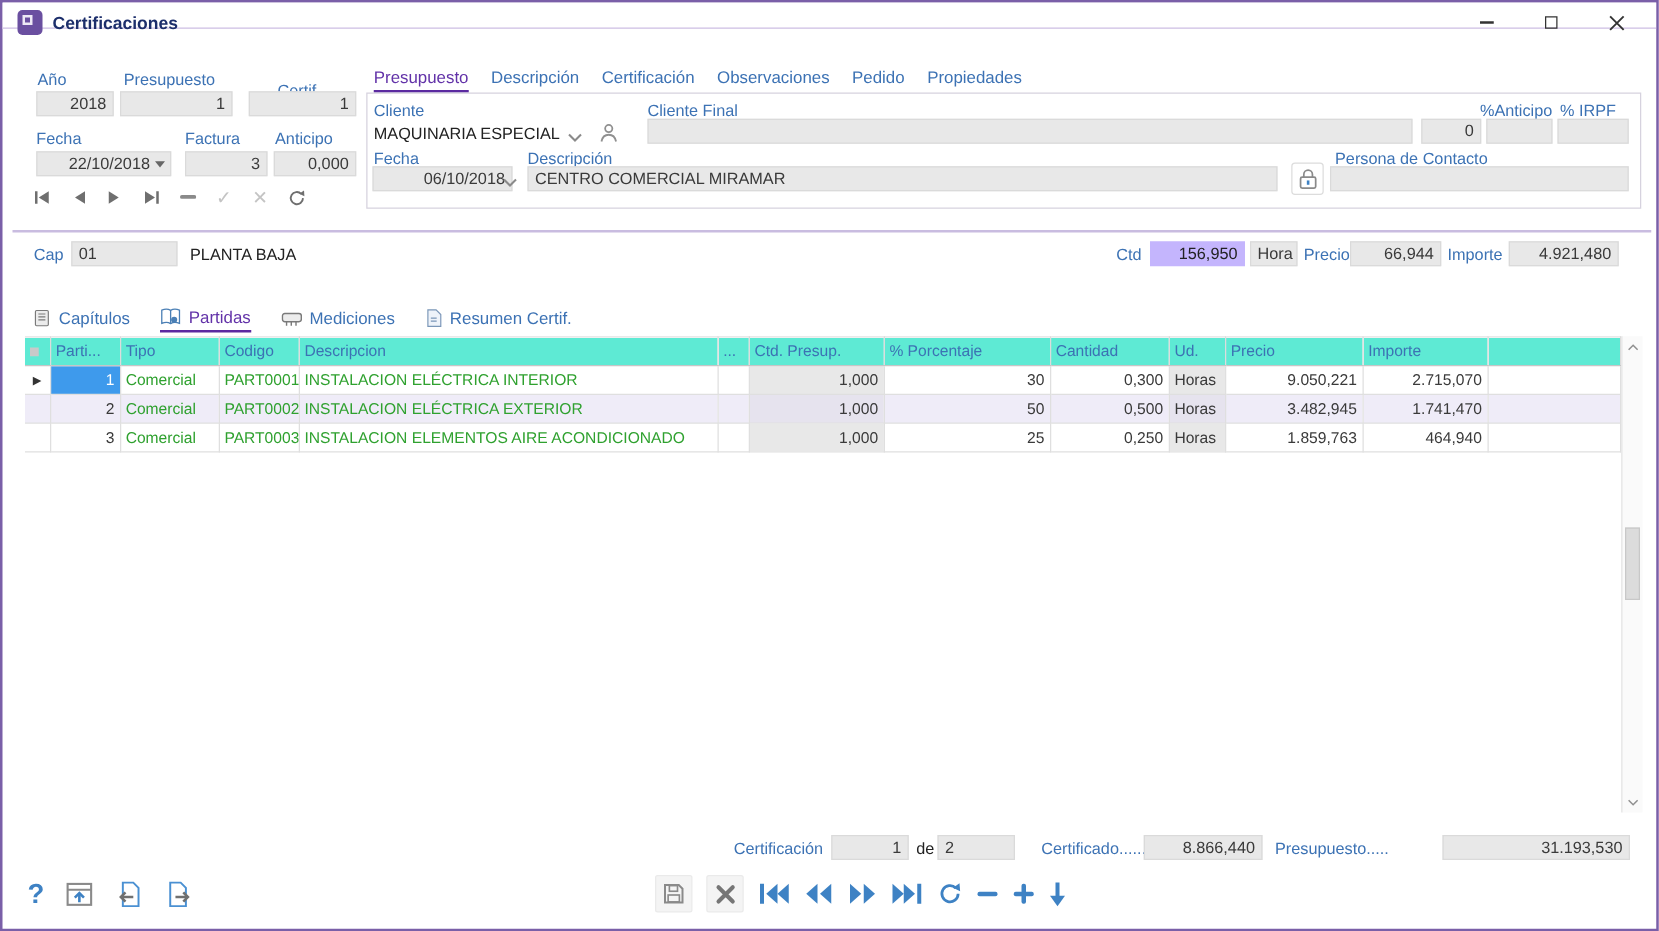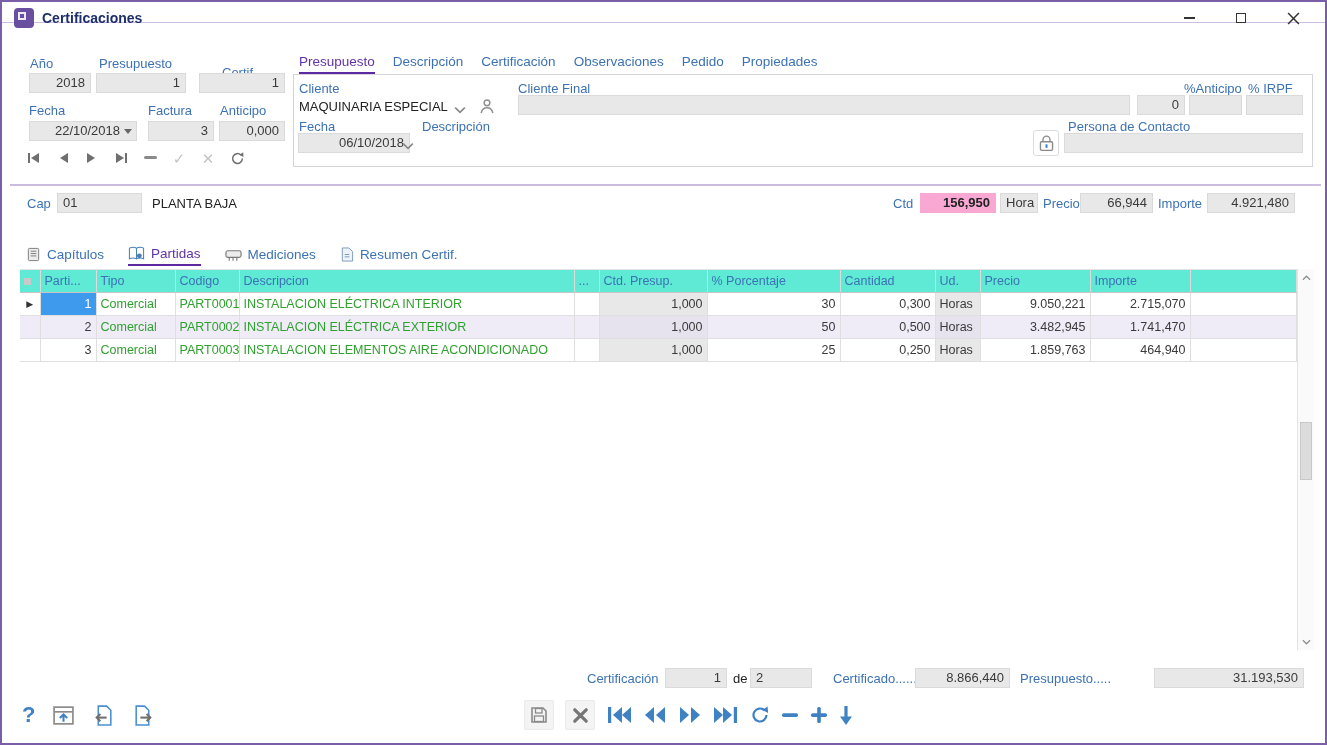--- a/index.html
+++ b/index.html
@@ -15,21 +15,21 @@
   .win-controls { position:absolute; right:6px; top:0; height:32px; display:flex; }
   .win-btn { width:52px; height:32px; display:flex; align-items:center; justify-content:center; cursor:default; }
   .glyph-min { width:11px; height:2px; background:#333; }
   .glyph-max { width:10px; height:10px; border:1.5px solid #333; }
 
   
   .lbl { position:absolute; color:#3C72B4; white-space:nowrap; }
   .fld { position:absolute; height:20px; line-height:18px; background:#E8E8E8; border:1px solid #DADADA;
          padding:0 5px; color:#3A3A3A; white-space:nowrap; overflow:hidden; }
   .fld.right { text-align:right; }
-  .fld.white { background:#f9a8d4; border-color:transparent;font-weight:bold; }
+  .fld.white { background:#c4b5fd; border-color:transparent; }
   .txt { position:absolute; color:#222; white-space:nowrap; }
 
   
   .navbar { position:absolute; left:24px; top:147px; display:flex; gap:13px; align-items:center; height:18px; }
   .nav-ic { display:flex; align-items:center; justify-content:center; width:16px; height:16px; }
   .nav-ic svg { display:block; }
   .nav-dim { color:#C4C4C4; font-size:15px; line-height:15px; }
 
   
   .tabs { position:absolute; left:297px; top:52px; display:flex; gap:18px; height:21px; }
@@ -199,20 +199,21 @@
   <div class="fld" style="left:1244px; top:93px; width:57px;"></div>
 
   <div class="lbl" style="left:297px; top:117px;">Fecha</div>
   <div class="fld right" style="left:296px; top:131px; width:112px;padding-left:22px;">06/10/2018</div>
   <span class="combo-chevron" style="left:400px; top:136px;">
     <svg width="12" height="8" viewBox="0 0 10 6">
         <path d="M1 1l4 4 4-4" fill="none" stroke="#8A8A8A" stroke-width="1.4"></path>
       </svg></span>
 
   <div class="lbl" style="left:420px; top:117px;">Descripción</div>
+  <div class="fld" style="left:420px; top:131px; width:600px;">CENTRO COMERCIAL MIRAMAR</div>
 
   <span class="icon-btn lock-btn">
     <svg width="19" height="19" viewBox="0 0 22 22">
         <rect x="4" y="9" width="14" height="10" rx="1.5" fill="none" stroke="#8A8A8A" stroke-width="1.6"></rect>
         <path d="M7 9V6.5a4 4 0 018 0V9" fill="none" stroke="#8A8A8A" stroke-width="1.6"></path>
         <rect x="9.8" y="12" width="2.4" height="4" fill="#3E82C4"></rect>
       </svg>
     </span>
 
   <div class="lbl" style="left:1066px; top:117px;">Persona de Contacto</div>

